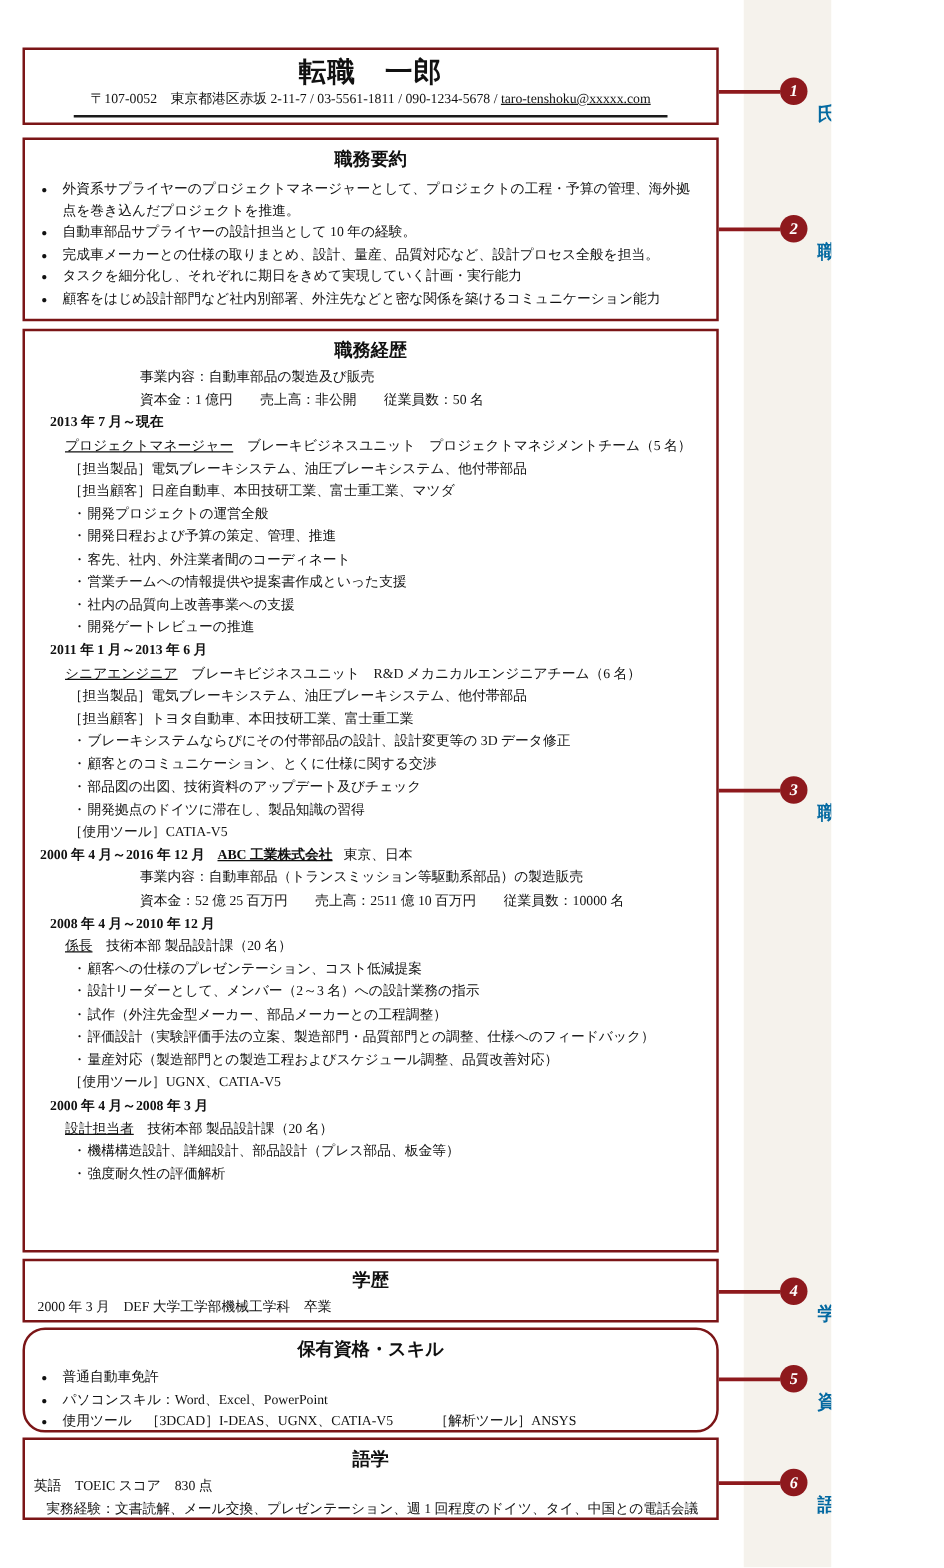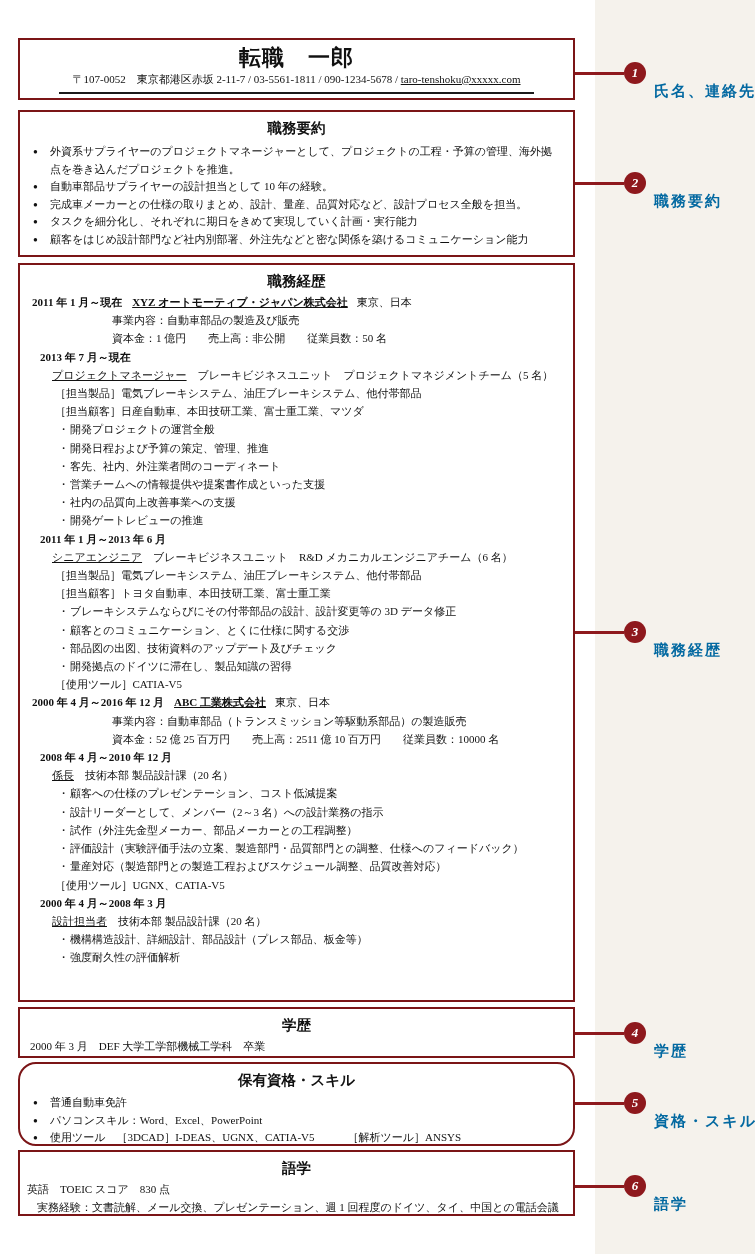--- a/index.html
+++ b/index.html
@@ -1,17 +1,17 @@
 <!DOCTYPE html>
 <html><head>
 <meta charset="utf-8">
 <style>
   html,body{margin:0;padding:0;}
   body{font-family:"Liberation Serif","DejaVu Serif",serif;color:#111;}
-  .page{position:relative;width:755px;height:1254px;background:#ffffff;overflow:hidden;}
+  .page{position:relative;width:665px;height:1254px;background:#ffffff;overflow:hidden;}
   .strip{position:absolute;left:595px;top:0;width:160px;height:1254px;background:#f5f2ec;}
   .box{position:absolute;left:18px;width:557px;box-sizing:border-box;border:2px solid #7b1517;background:#fff;}
   .sec-title{text-align:center;font-weight:bold;font-size:14.5px;line-height:24px;padding-top:4px;}
   
   .b1{top:38px;height:62px;text-align:center;}
   .b1 .nm{font-size:22px;font-weight:bold;line-height:28px;padding-top:4px;letter-spacing:1px;}
   .b1 .ct{font-size:11px;line-height:15px;}
   .b1 .rule{width:475px;height:2px;background:#1b1b1b;margin:5px auto 0 auto;}
   .email{text-decoration:underline;}
   
@@ -69,21 +69,20 @@
     <div class="dotline">外資系サプライヤーのプロジェクトマネージャーとして、プロジェクトの工程・予算の管理、海外拠点を巻き込んだプロジェクトを推進。</div>
     <div class="dotline">自動車部品サプライヤーの設計担当として 10 年の経験。</div>
     <div class="dotline">完成車メーカーとの仕様の取りまとめ、設計、量産、品質対応など、設計プロセス全般を担当。</div>
     <div class="dotline">タスクを細分化し、それぞれに期日をきめて実現していく計画・実行能力</div>
     <div class="dotline">顧客をはじめ設計部門など社内別部署、外注先などと密な関係を築けるコミュニケーション能力</div>
   </div>
 
   <div class="box b3">
     <div class="sec-title">職務経歴</div>
 
-    <div class="ln co"><span>2011 年 1 月～現在</span><span class="cnm">XYZ オートモーティブ・ジャパン株式会社</span><span class="loc">東京、日本</span></div>
     <div class="ln info">事業内容：自動車部品の製造及び販売</div>
     <div class="ln info">資本金：1 億円　　売上高：非公開　　従業員数：50 名</div>
 
     <div class="ln rperiod">2013 年 7 月～現在</div>
     <div class="ln rtitle"><span class="u">プロジェクトマネージャー</span><span>　ブレーキビジネスユニット　プロジェクトマネジメントチーム（5 名）</span></div>
     <div class="ln brkt">［担当製品］電気ブレーキシステム、油圧ブレーキシステム、他付帯部品</div>
     <div class="ln brkt">［担当顧客］日産自動車、本田技研工業、富士重工業、マツダ</div>
     <div class="ln blt">開発プロジェクトの運営全般</div>
     <div class="ln blt">開発日程および予算の策定、管理、推進</div>
     <div class="ln blt">客先、社内、外注業者間のコーディネート</div>

